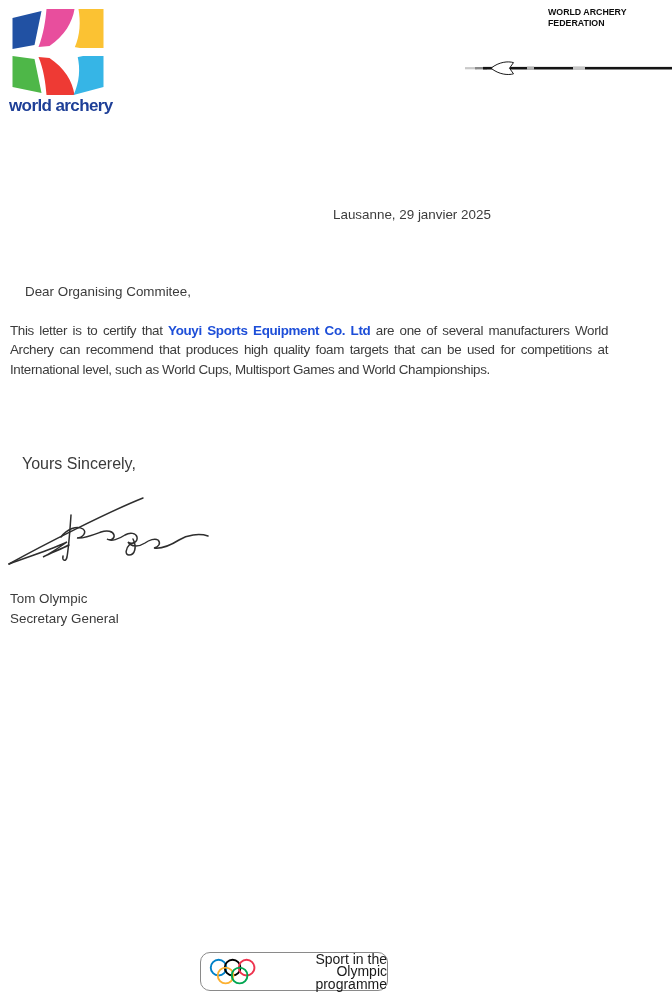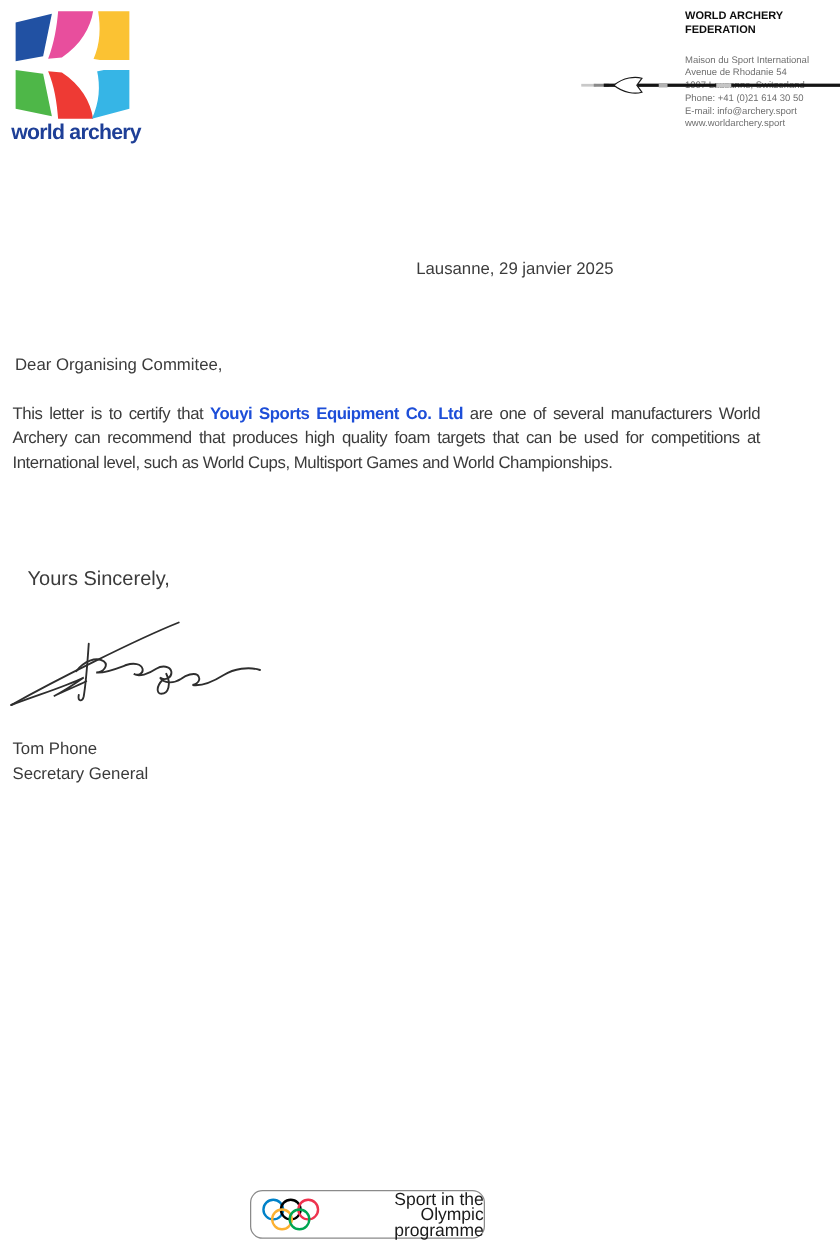--- a/index.html
+++ b/index.html
@@ -22,21 +22,21 @@
   }
   .fed-block { position: absolute; left: 548px; top: 7px; width: 124px; }
   .fed-en div { font-size: 8.8px; line-height: 10.5px; font-weight: bold; color: #0d0d0d; }
   .fed-fr { margin-top: 3px; }
   .fed-fr div { font-size: 8.8px; line-height: 10.5px; font-weight: bold; color: #7e7e7e; }
   .address { margin-top: 15px; }
   .address div { font-size: 7.6px; line-height: 10.2px; color: #6f6f6f; }
   .arrow-wrap { position: absolute; left: 455px; top: 60px; width: 217px; height: 16px; }
   
   .dateline { position: absolute; left: 333px; top: 207px; font-size: 13.4px; color: #3c3c3c; }
-  .greeting { position: absolute; left: 12px; top: 284px; font-size: 13.4px; }
+  .greeting { position: absolute; left: 25px; top: 284px; font-size: 13.4px; }
   .body-par {
     position: absolute; left: 10px; top: 321px; width: 598px;
     font-size: 13.4px; line-height: 19.4px; text-align: justify;
     letter-spacing: -0.35px; color: #3b3b3b;
   }
   .body-par strong { color: #1d4ed8; }
   .closing { position: absolute; left: 10px; top: 417px; font-size: 13.4px; }
   .valediction { position: absolute; left: 22px; top: 455px; font-size: 16px; }
   .signature { position: absolute; left: 3px; top: 487px; width: 212px; height: 82px; }
   .signer { position: absolute; left: 10px; top: 589px; font-size: 13.4px; line-height: 19.5px; }
@@ -64,28 +64,20 @@
       <path d="M58,38 L92,44 L58,51 Z" fill="#ffffff"></path>
     </svg>
   </div>
   <div class="wordmark">world archery</div>
 
   <div class="fed-block">
     <div class="fed-en">
       <div>WORLD ARCHERY</div>
       <div>FEDERATION</div>
     </div>
-    <div class="address">
-      <div>Maison du Sport International</div>
-      <div>Avenue de Rhodanie 54</div>
-      <div>1007 Lausanne, Switzerland</div>
-      <div>Phone: +41 (0)21 614 30 50</div>
-      <div>E-mail: info@archery.sport</div>
-      <div>www.worldarchery.sport</div>
-    </div>
   </div>
 
   <div class="arrow-wrap">
     <svg width="217" height="16" viewBox="0 0 217 16">
       <rect x="10" y="7.1" width="12" height="2.2" fill="#c9c9c9"></rect>
       <rect x="20" y="7" width="12" height="2.4" fill="#8a8a8a"></rect>
       <rect x="28" y="6.9" width="189" height="2.6" fill="#141414"></rect>
       <rect x="72" y="6.6" width="7" height="3.4" fill="#b3b3b3"></rect>
       <rect x="118" y="6.6" width="12" height="3.4" fill="#c6c6c6"></rect>
       <path d="M36,8.2 C44,1.8 53,1 58.5,2.6 L54.5,8.2 L58.5,13.8 C53,15.4 44,14.6 36,8.2 Z" fill="#ffffff" stroke="#1a1a1a" stroke-width="1"></path>
@@ -103,21 +95,21 @@
 
   <svg class="signature" viewBox="0 0 212 82" fill="none" stroke="#2e2e2e" stroke-width="1.5" stroke-linecap="round">
     <path d="M6,77 C40,58 105,25 140,11"></path>
     <path d="M6,77 C30,68 50,62 64,55 C54,62 46,67 40,70 C48,66 58,62 66,58"></path>
     <path d="M68,28 C67,42 66,58 64,70 C63,75 59,74 60,69"></path>
     <path d="M58,50 C64,42 74,38 80,42 C84,45 80,51 74,51 C80,52 90,48 98,45 C104,43 110,44 111,48 C112,52 107,54 104,52 C108,55 116,52 122,48 C127,45 133,46 134,50 C135,55 129,58 125,55 C128,60 136,60 142,56 C146,53 152,51 155,53 C158,56 156,60 151,61 C158,62 168,58 176,53 C184,48 196,46 205,49"></path>
     <path d="M130,52 C134,60 132,68 126,68 C122,68 122,62 127,57"></path>
   </svg>
 
   <div class="signer">
-    <div>Tom Phone</div>
+    <div>Tom Olympic</div>
     <div>Secretary General</div>
   </div>
 
   <div class="badge">
     <svg width="54" height="32" viewBox="0 0 58 32" fill="none" stroke-width="2.2">
       <circle cx="11" cy="11" r="9" stroke="#0081c8"></circle>
       <circle cx="27" cy="11" r="9" stroke="#000000"></circle>
       <circle cx="43" cy="11" r="9" stroke="#ee334e"></circle>
       <circle cx="19" cy="20" r="9" stroke="#fcb131"></circle>
       <circle cx="35" cy="20" r="9" stroke="#00a651"></circle>

